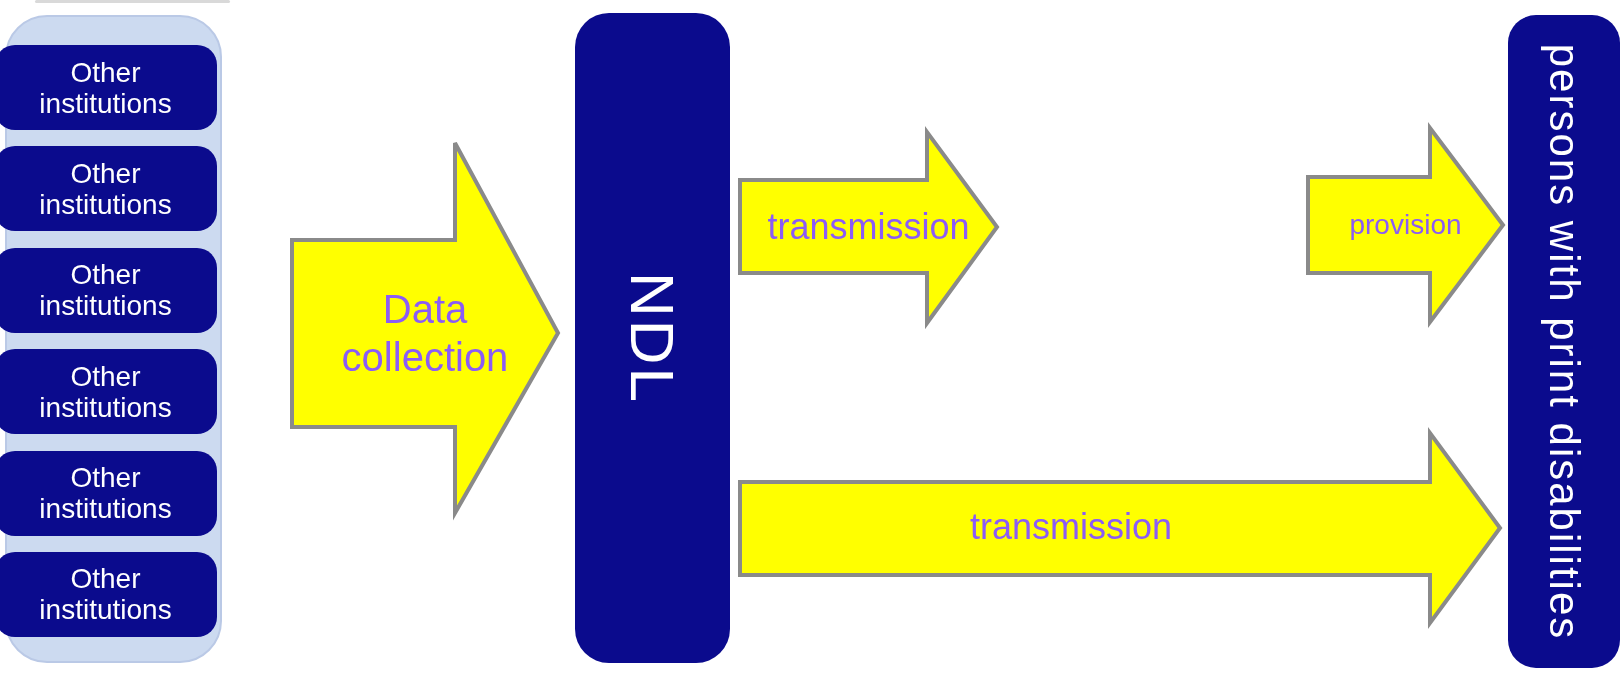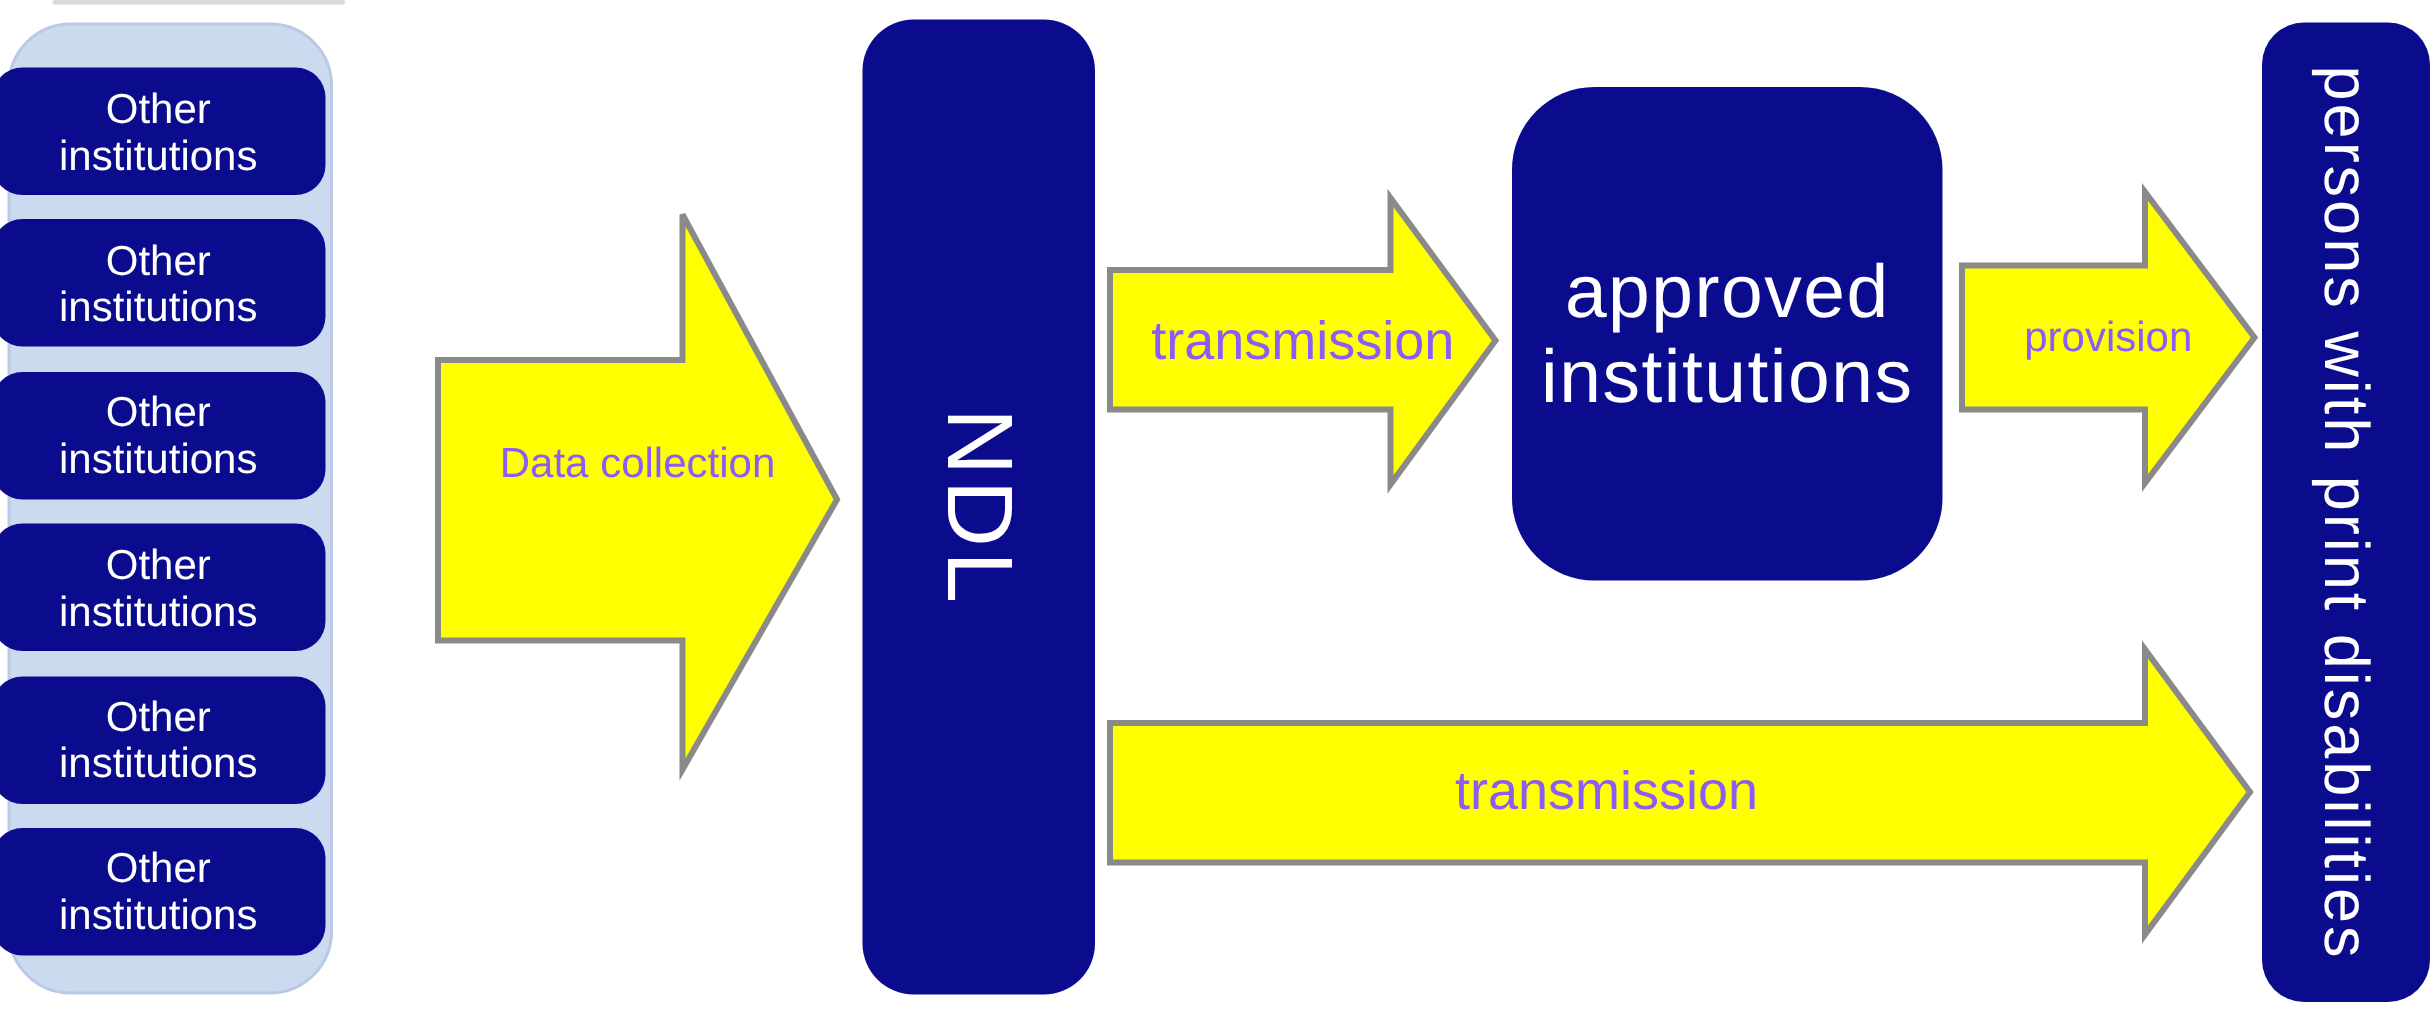--- a/index.html
+++ b/index.html
@@ -53,21 +53,21 @@
     width:262px;color:#ffffff;font-size:50px;line-height:57px;
     letter-spacing:1px;text-align:center;
   }
 
   
   svg.arrow{overflow:visible;display:block;}
   svg.arrow polygon{fill:#ffff00;stroke:#8a8a8a;stroke-width:4;stroke-linejoin:miter;}
   .arrow-label{
     color:#8b5cf6;text-align:center;pointer-events:none;
   }
-  .lbl-datacollection{left:315px;top:285px;width:220px;font-size:28px;line-height:48px;}
+  .lbl-datacollection{left:315px;top:285px;width:220px;font-size:40px;line-height:48px;}
   .lbl-transmission-top{left:740px;top:205px;width:257px;font-size:36px;line-height:44px;}
   .lbl-provision{left:1308px;top:203px;width:195px;font-size:28px;line-height:44px;}
   .lbl-transmission-bottom{left:741px;top:505px;width:660px;font-size:36px;line-height:44px;}
 
   
   .crop-edge{left:35px;top:0px;width:195px;height:3px;background:#d9d9d9;border-radius:2px;}
 </style>
 </head>
 <body>
 
@@ -103,23 +103,20 @@
 
   <div class="abs ndl-bar">
     <span class="vtext">NDL</span>
   </div>
 
   <svg class="abs arrow" style="left:740px;top:132px;" width="257" height="191" viewBox="0 0 257 191">
     <polygon points="0,48 187,48 187,0 257,95 187,191 187,141 0,141"></polygon>
   </svg>
   <div class="abs arrow-label lbl-transmission-top">transmission</div>
 
-  <div class="abs approved-box">
-    <div class="lbl">approved institutions</div>
-  </div>
 
   <svg class="abs arrow" style="left:1308px;top:128px;" width="195" height="194" viewBox="0 0 195 194">
     <polygon points="0,49 122,49 122,0 195,97 122,194 122,145 0,145"></polygon>
   </svg>
   <div class="abs arrow-label lbl-provision">provision</div>
 
   <svg class="abs arrow" style="left:740px;top:433px;" width="760" height="190" viewBox="0 0 760 190">
     <polygon points="0,49 690,49 690,0 760,95 690,190 690,142 0,142"></polygon>
   </svg>
   <div class="abs arrow-label lbl-transmission-bottom">transmission</div>

